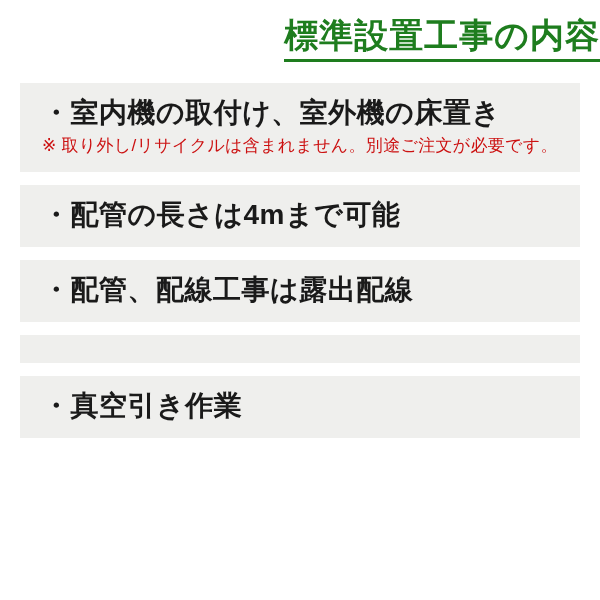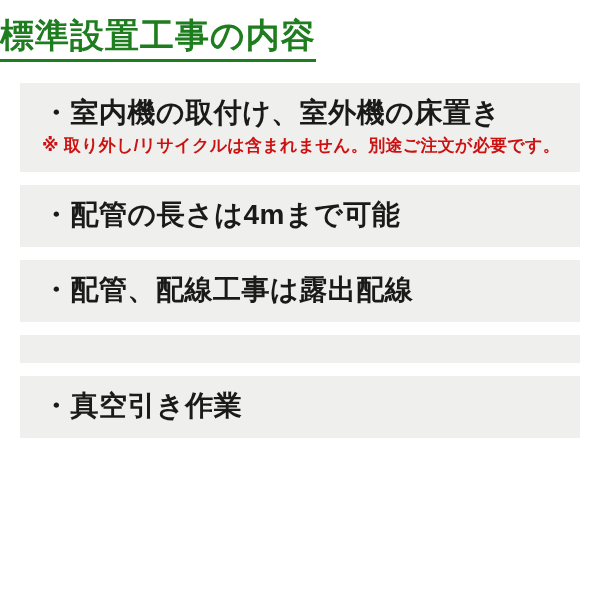--- a/index.html
+++ b/index.html
@@ -11,21 +11,21 @@
   }
   * { margin: 0; padding: 0; box-sizing: border-box; }
   html, body {
     width: 600px;
     height: 600px;
     background: var(--page-bg);
     font-family: "Liberation Sans", "DejaVu Sans", sans-serif;
     overflow: hidden;
   }
   .title-wrap {
-    text-align: left;
+    text-align: right;
     padding-top: 14px;
   }
   .page-title {
     display: inline-block;
     font-size: 34px;
     font-weight: bold;
     color: var(--title-green);
     letter-spacing: 1px;
     border-bottom: 3px solid var(--title-green);
     padding-bottom: 2px;
@@ -51,21 +51,21 @@
   .item-text-line2 {
     font-size: 28px;
     font-weight: bold;
     color: var(--text-black);
     line-height: 1.22;
     letter-spacing: 0.5px;
     margin-top: 6px;
   }
   .item-note {
     font-size: 17px;
-    font-weight: bold;
+    font-weight: normal;
     color: var(--note-red);
     margin-top: 4px;
     letter-spacing: 0.3px;
   }
 </style>
 </head>
 <body>
 
 <div class="title-wrap">
   <span class="page-title">標準設置工事の内容</span>

